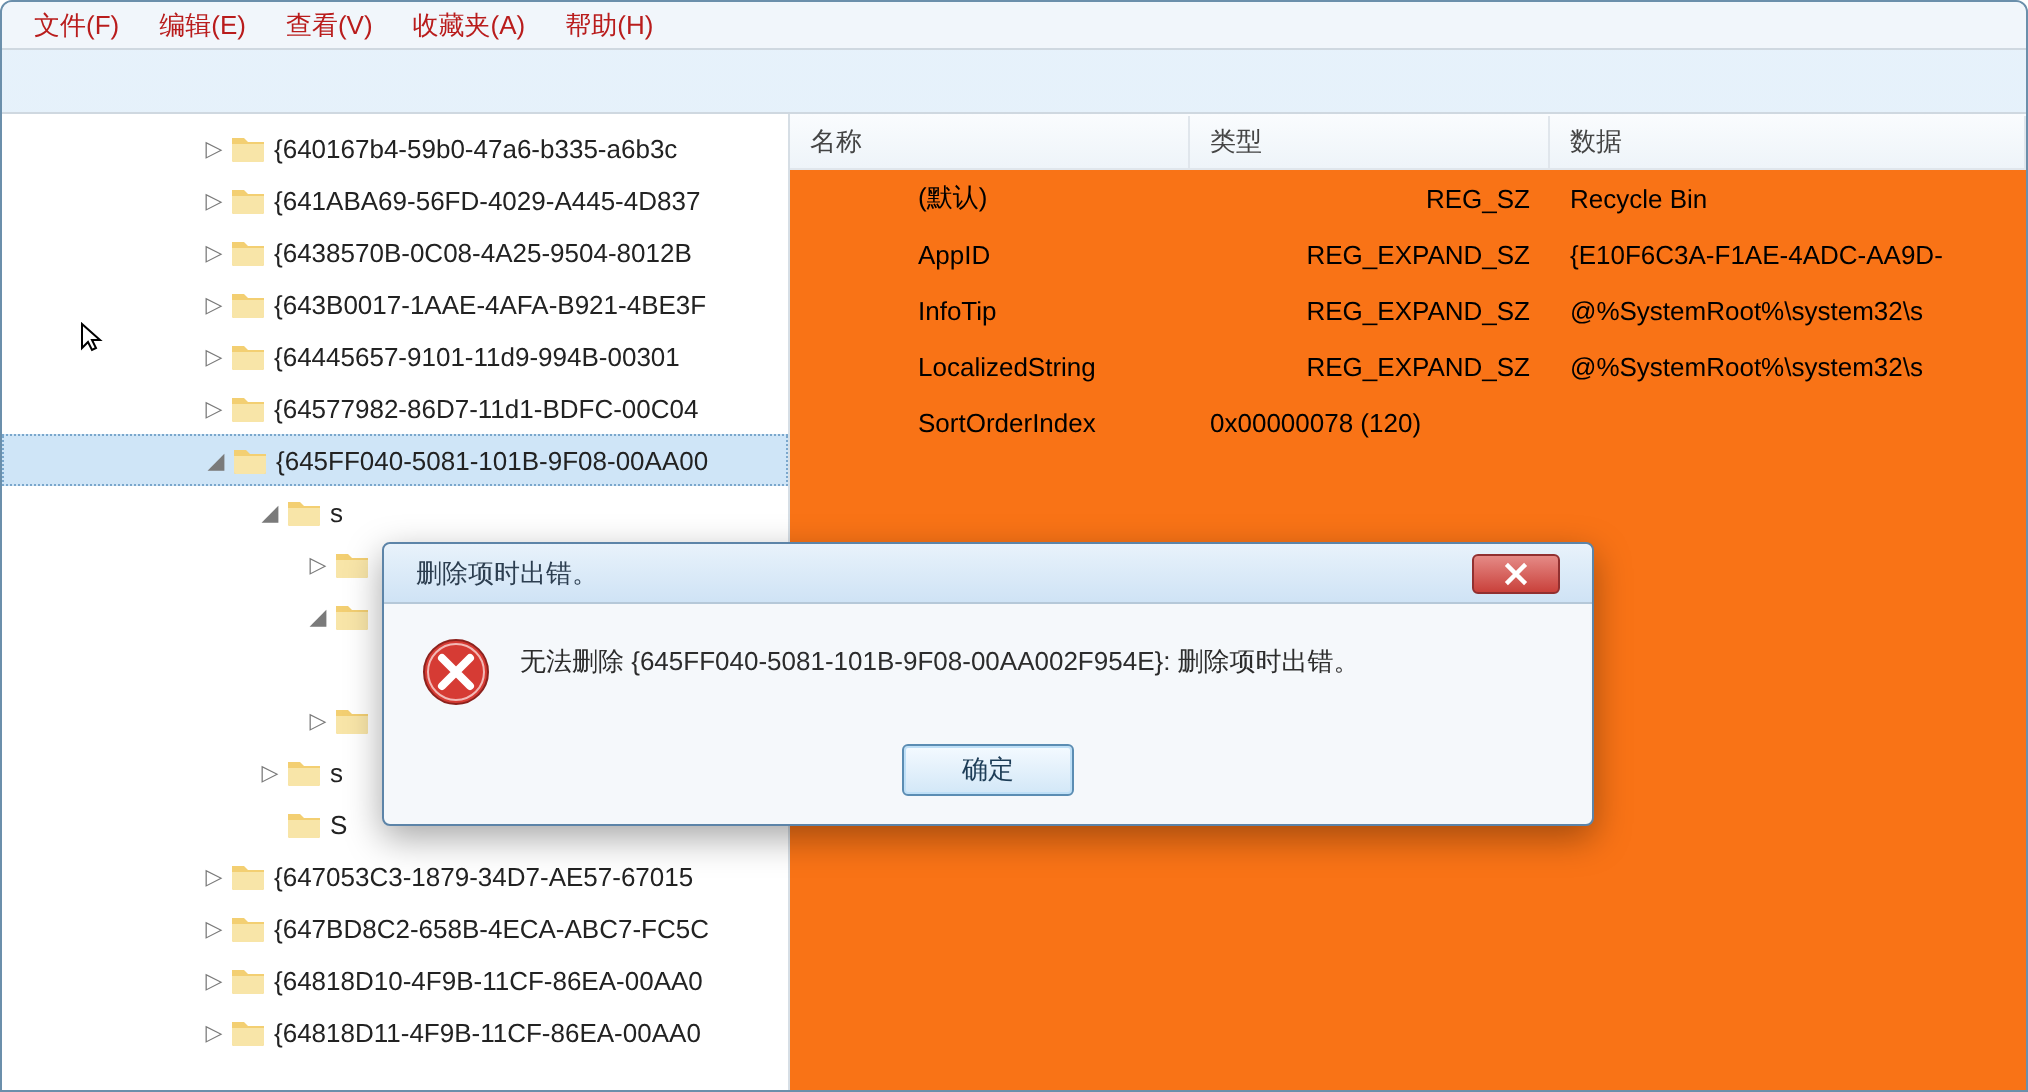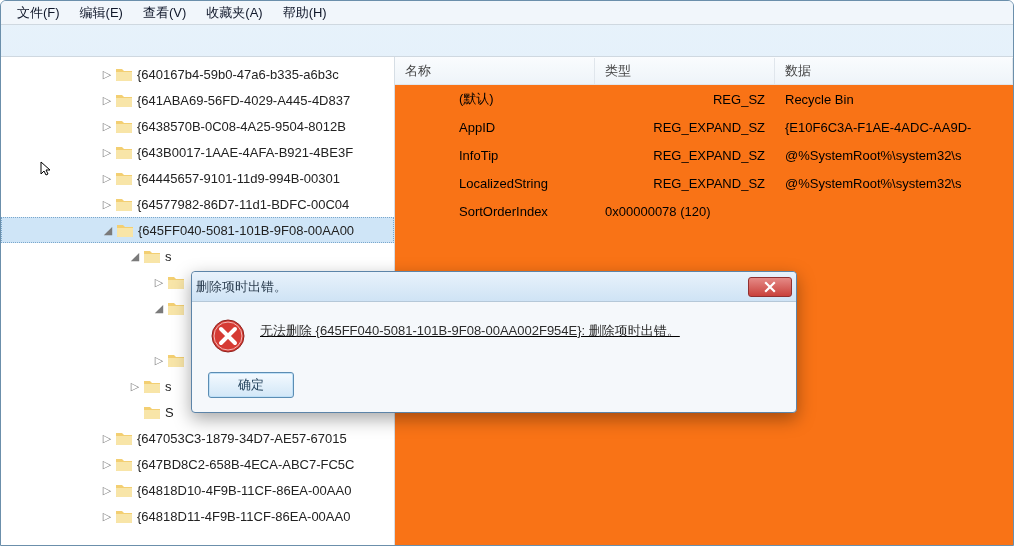--- a/index.html
+++ b/index.html
@@ -8,21 +8,21 @@
   .win-frame { width: 1014px; height: 546px; border: 1px solid #6b8fab; border-radius: 6px 6px 0 0; background: linear-gradient(#e7f2fb, #d8e9f7); position: relative; overflow: hidden; }
   
   .titlebar { height: 30px; display: flex; align-items: center; padding: 0 6px; background: linear-gradient(#f2f8fd, #dfeef9); border-bottom: 1px solid #cfdbe6; }
   .titlebar .app-icon { width: 16px; height: 16px; margin-right: 6px; display:inline-block; }
   .titlebar .title-text { color: #333; }
   .titlebar-spacer { flex: 1; }
   .win-btn { width: 28px; height: 18px; border: 1px solid #8aa7be; border-radius: 3px; margin-left: 4px; display: flex; align-items: center; justify-content: center; background: linear-gradient(#fbfdff,#e3eef7); color:#3b5568; font-size:11px; cursor:pointer;}
   .win-btn svg { width:10px; height:10px; }
   
   .menubar { height: 24px; display: flex; align-items: center; padding: 2px 6px; background: #f1f6fb; border-bottom: 1px solid #cfd8e0; }
-  .menu-item { padding: 4px 10px; color: #0f172a; cursor: default; }
+  .menu-item { padding: 4px 10px; color: #b91c1c; cursor: default; }
   
   .content { position: absolute; top: 55px; left: 0; right: 0; bottom: 0; display: flex; background: #fff; border-top:1px solid #cfd8e0;}
   
   .tree-pane { width: 394px; overflow: hidden; border-right: 1px solid #d6dee5; background:#fff; padding-top:4px;}
   .tree-row { display: flex; align-items: center; height: 26px; white-space: nowrap; color:#222; }
   .tree-row .toggle { width: 12px; text-align: center; color:#7a7a7a; font-size:11px; margin-right:2px; cursor:pointer;}
   .tree-row .folder-icon { width:18px; height:16px; margin-right:4px; flex-shrink:0;}
   .tree-row.selected { background:#cfe5f7; border:1px dotted #7aa7cc; }
   .tree-row .label { overflow:hidden; text-overflow: clip; }
   .list-pane { flex: 1; overflow: hidden; background:#f97316; }
@@ -36,29 +36,29 @@
   .list-row div { padding: 4px 10px; white-space:nowrap; overflow:hidden; }
   .val-icon { width:16px; height:16px; margin-right:6px; flex-shrink:0; display:inline-block; vertical-align:middle;padding-left:48px;}
   .col-name-cell { width:200px; display:flex; align-items:center;}
   .col-type-cell { width:180px;text-align:right; }
   .col-data-cell { flex:1; }
   
   .cursor-arrow { position:absolute; left:38px; top:160px; width:16px; height:16px; pointer-events:none;}
   
   
   .dialog { position:absolute; left:190px; top:270px; width:606px; border:1px solid #5c84a8; border-radius:4px; box-shadow:0 6px 18px rgba(0,0,0,.35); background:#f5f8fb; }
-  .dialog-title { height:30px; background:linear-gradient(#e8f2fb,#cfe3f5); display:flex; align-items:center; padding:0 4px; border-bottom:1px solid #b5c8d8; border-radius:4px 4px 0 0;}
+  .dialog-title { height:30px; background:linear-gradient(#e8f2fb,#cfe3f5); display:flex; align-items:center; padding:0 16px; border-bottom:1px solid #b5c8d8; border-radius:4px 4px 0 0;}
   .dialog-title .dt-text { color:#2c3e50; font-weight:500;}
   .dialog-title .spacer { flex:1; }
   .dlg-close { width:44px; height:20px; border-radius:3px; background:linear-gradient(#e58a86,#c9413b); border:1px solid #913030; display:flex; align-items:center; justify-content:center; cursor:pointer;}
   .dlg-close svg { width:12px; height:12px; }
-  .dialog-body { display:flex; padding:16px 18px 10px 18px; align-items:flex-start;text-decoration:underline; }
+  .dialog-body { display:flex; padding:16px 18px 10px 18px; align-items:flex-start; }
   .error-icon { width:36px; height:36px; margin-right:14px; flex-shrink:0;}
   .dialog-msg { color:#2c2c2c; padding-top:4px;}
-  .dialog-btnrow { display:flex; justify-content:flex-start; padding:8px 16px 14px 16px; }
+  .dialog-btnrow { display:flex; justify-content:center; padding:8px 16px 14px 16px; }
   .dlg-btn { min-width:86px; height:26px; border:1px solid #5b8db3; border-radius:3px; background:linear-gradient(#f4faff,#d2e7f7); box-shadow: inset 0 0 0 1px #bfe0f7; color:#1d3d57; cursor:pointer; display:flex; align-items:center; justify-content:center;}
   
   
   .folder-icon svg path.f1 { fill:#f3cf72; }
   .folder-icon svg path.f2 { fill:#f8e5a8; }
 </style>
 </head>
 <body>
 
 <div class="win-frame">

